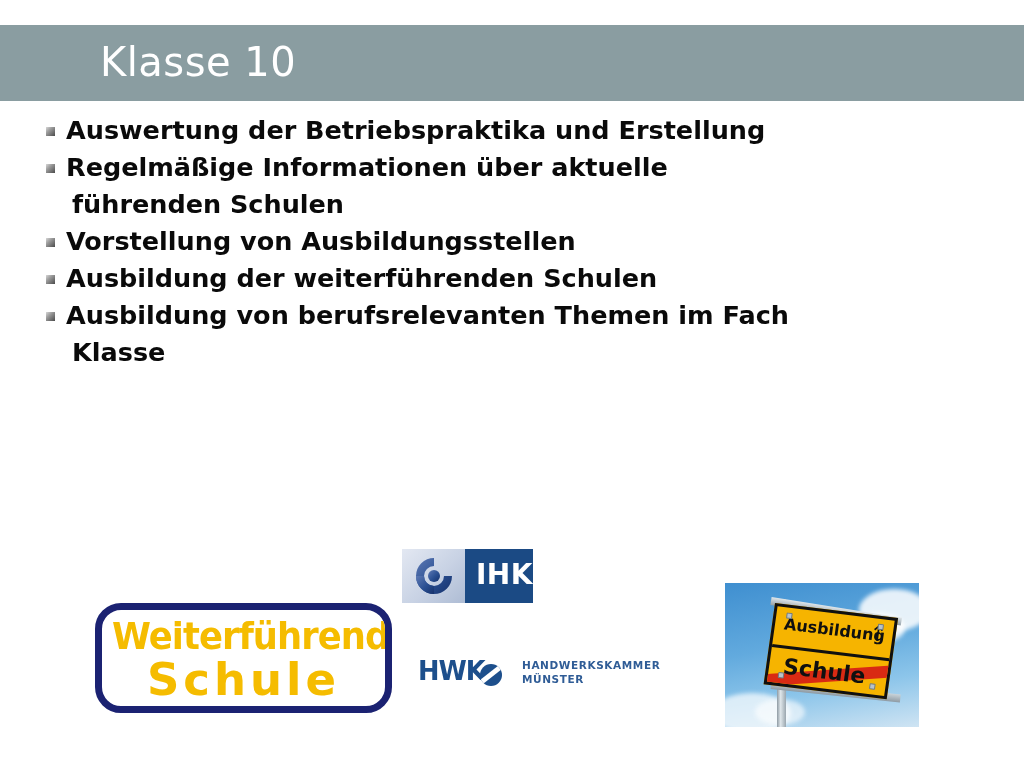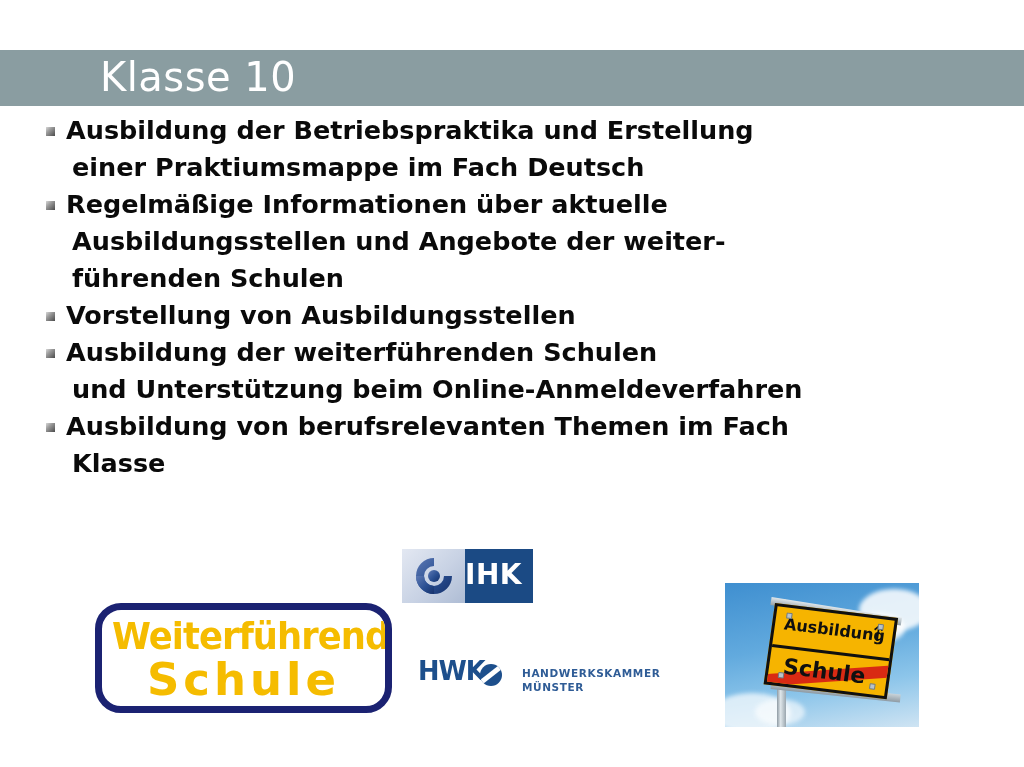--- a/index.html
+++ b/index.html
@@ -14,23 +14,22 @@
     overflow: hidden;
     font-family: "DejaVu Sans", sans-serif;
   }
 
   
   #title-band {
     position: absolute;
     left: 0;
     top: 25px;
     width: 1024px;
-    height: 56px;
+    height: 76px;
     background: #8a9da1;
-    margin-top: 25px;
   }
   #title-text {
     position: absolute;
     left: 100px;
     top: 50%;
     transform: translateY(-52%);
     color: #ffffff;
     font-family: "DejaVu Sans", sans-serif;
     font-weight: 400;
     font-size: 40px;
@@ -132,21 +131,21 @@
     left: 50%;
     top: 50%;
     transform: translate(-50%, -50%);
   }
   #ihk-word-panel {
     width: 68px;
     height: 54px;
     background: #1b4a84;
     display: flex;
     align-items: center;
-    justify-content: flex-start;
+    justify-content: flex-end;
   }
   #ihk-word {
     color: #ffffff;
     font-family: "DejaVu Sans", sans-serif;
     font-weight: bold;
     font-size: 28px;
     letter-spacing: 0.5px;
     line-height: 1;
     padding-bottom: 2px;
   }
@@ -188,21 +187,21 @@
     left: -4px;
     top: 8px;
     width: 30px;
     height: 5px;
     background: #ffffff;
     transform: rotate(-38deg);
   }
   #hwk-sub {
     position: absolute;
     left: 104px;
-    top: 10px;
+    top: 2px;
     color: #2f5c96;
     font-family: "DejaVu Sans", sans-serif;
     font-weight: bold;
     font-size: 10.5px;
     line-height: 14px;
     letter-spacing: 0.6px;
   }
 
   
   #photo-sign {
@@ -330,46 +329,43 @@
 
 <div id="title-band">
   <div id="title-text">Klasse 10</div>
 </div>
 
 <div id="bullet-list">
 
   <div class="bullet-row">
     <span class="bullet-marker"></span>
     <div class="bullet-lines">
-      <div class="bullet-line-1">Ausbildung der Betriebspraktika und Erstellung</div>
-      <div class="bullet-line-2">einer Praktiumsmappe im Fach Deutsch</div>
+      <div class="bullet-line-1">Auswertung der Betriebspraktika und Erstellung</div>
     </div>
   </div>
 
   <div class="bullet-row">
     <span class="bullet-marker"></span>
     <div class="bullet-lines">
       <div class="bullet-line-1">Regelmäßige Informationen über aktuelle</div>
-      <div class="bullet-line-2">Ausbildungsstellen und Angebote der weiter-</div>
       <div class="bullet-line-2">führenden Schulen</div>
     </div>
   </div>
 
   <div class="bullet-row">
     <span class="bullet-marker"></span>
     <div class="bullet-lines">
       <div class="bullet-line-1">Vorstellung von Ausbildungsstellen</div>
     </div>
   </div>
 
   <div class="bullet-row">
     <span class="bullet-marker"></span>
     <div class="bullet-lines">
       <div class="bullet-line-1">Ausbildung der weiterführenden Schulen</div>
-      <div class="bullet-line-2">und Unterstützung beim Online-Anmeldeverfahren</div>
     </div>
   </div>
 
   <div class="bullet-row">
     <span class="bullet-marker"></span>
     <div class="bullet-lines">
       <div class="bullet-line-1">Ausbildung von berufsrelevanten Themen im Fach</div>
       <div class="bullet-line-2">Klasse</div>
     </div>
   </div>

